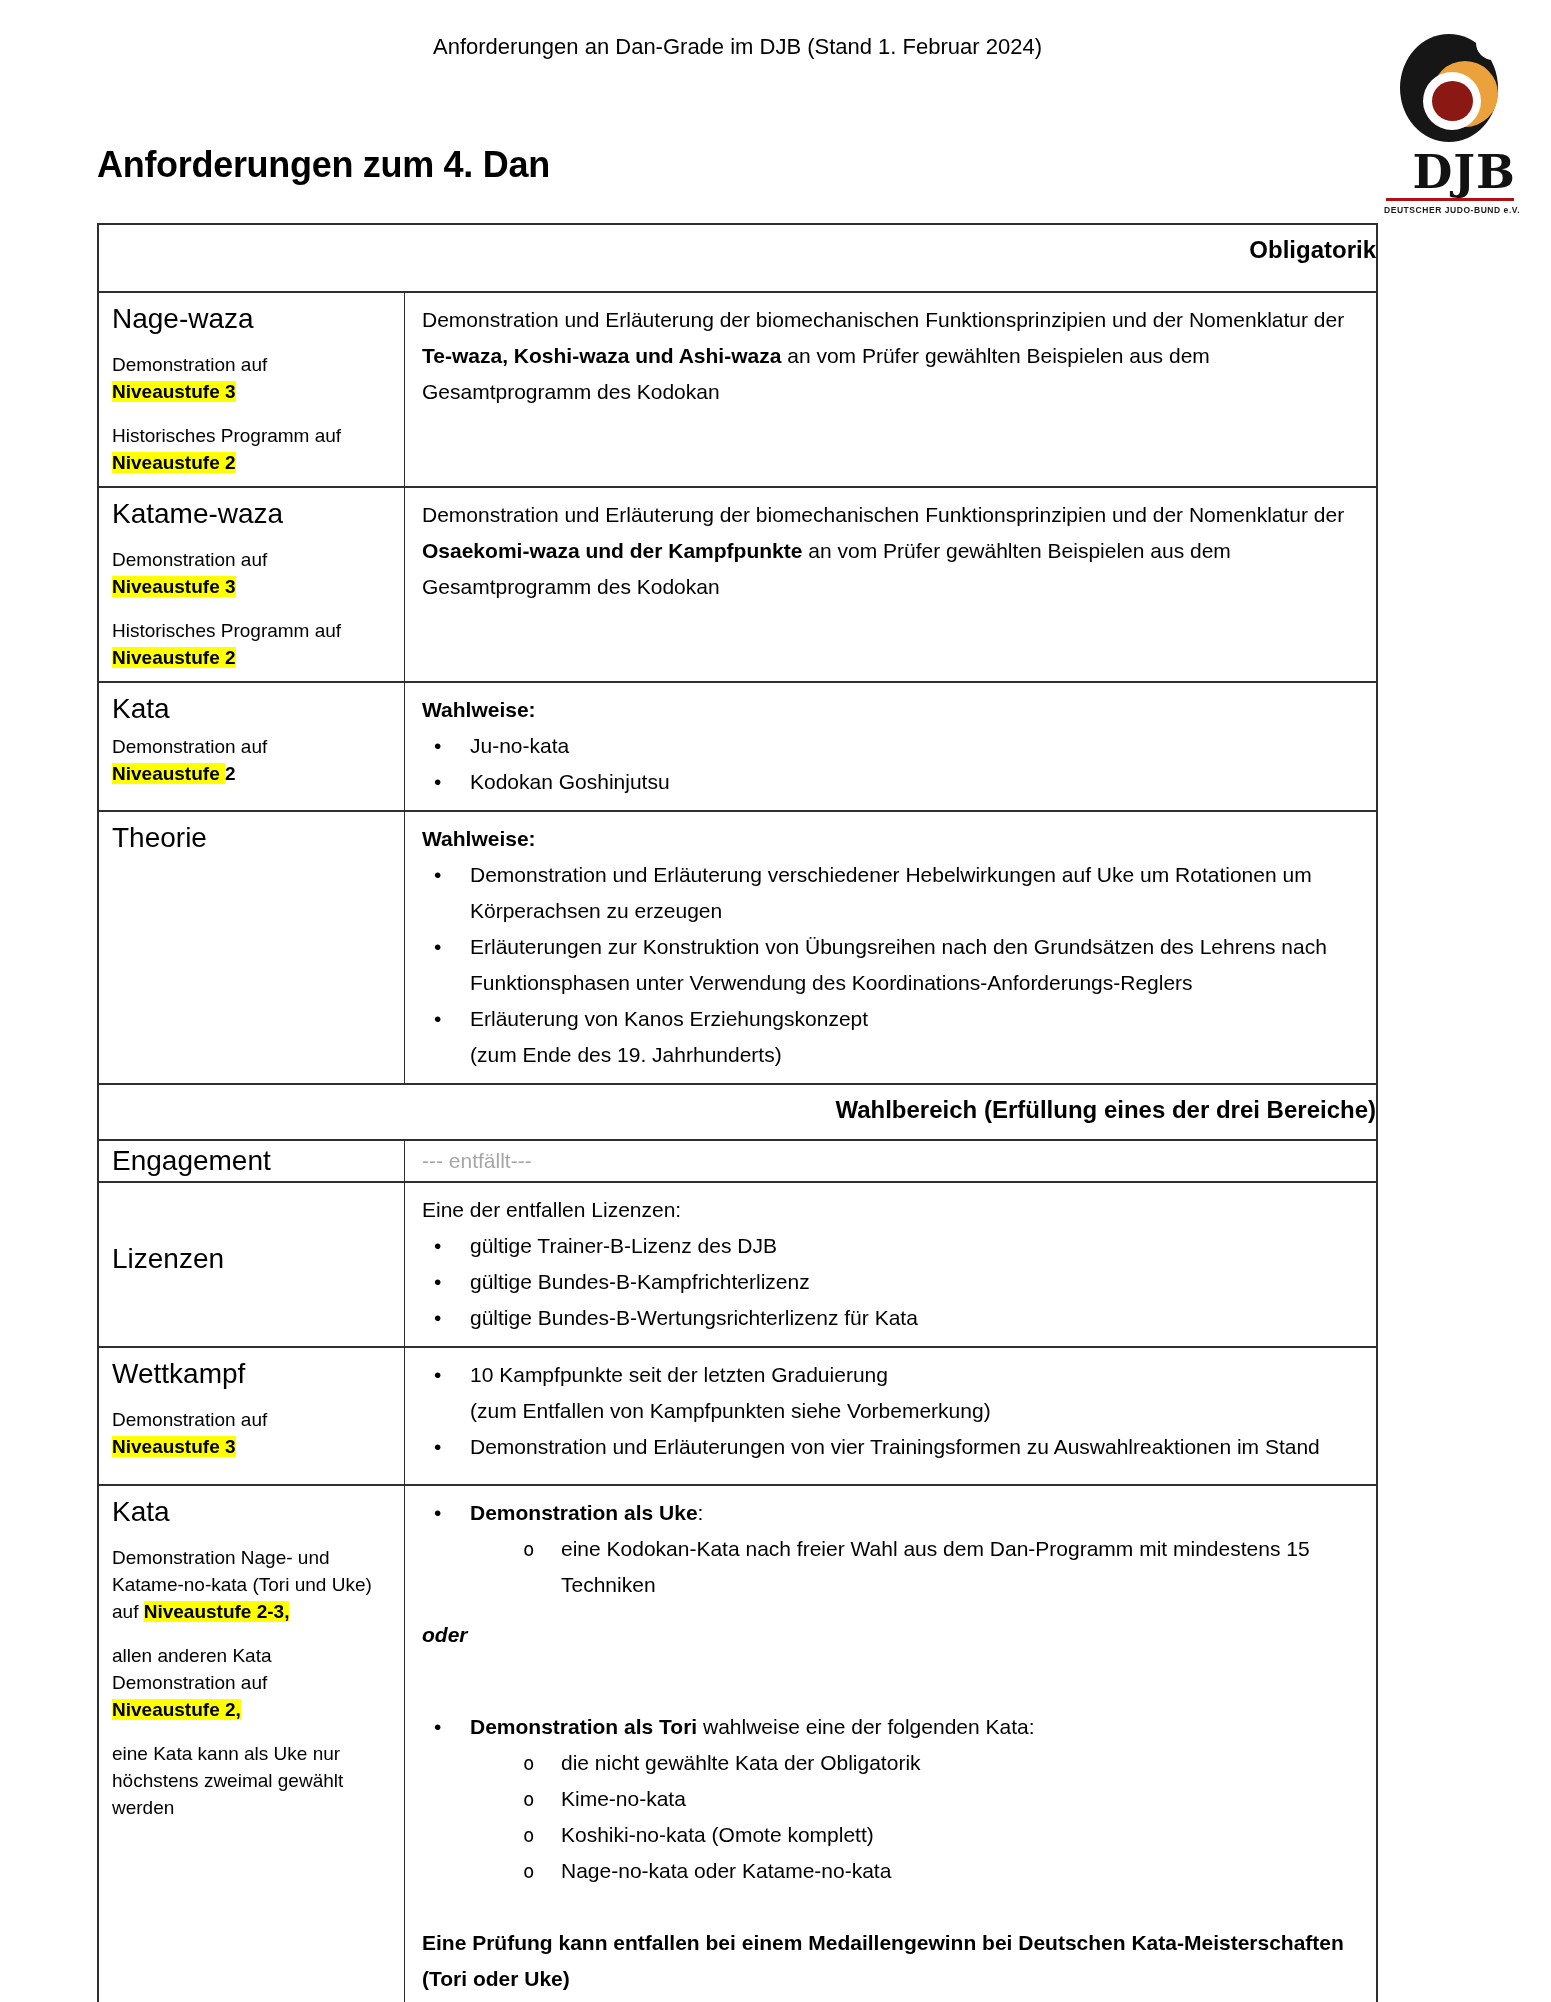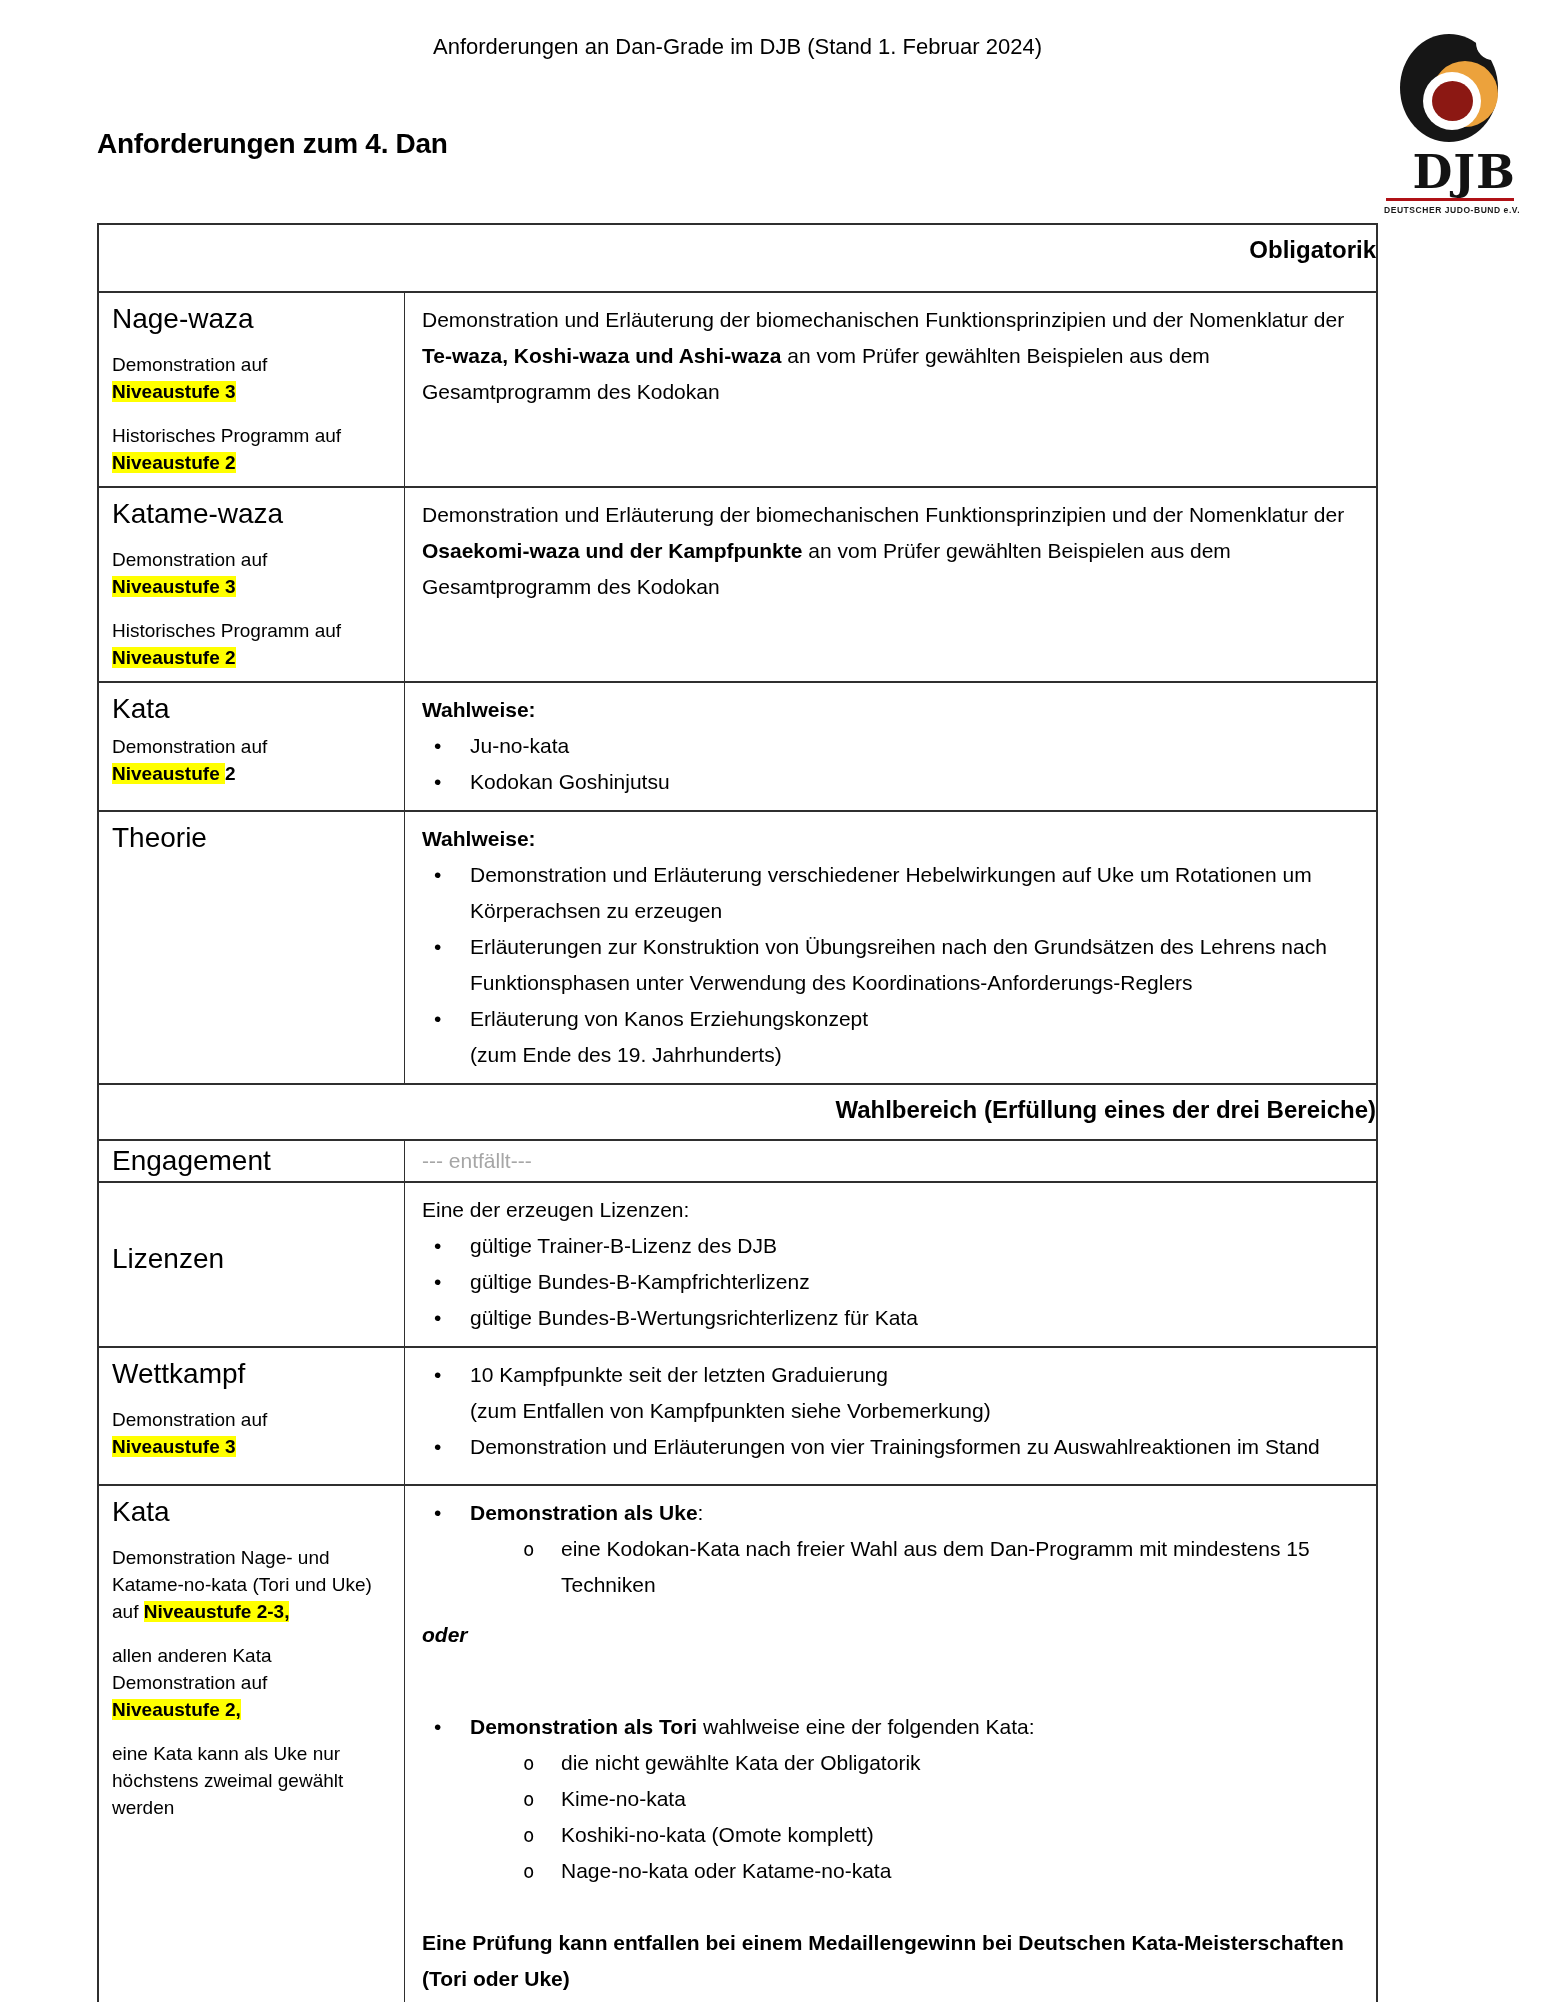--- a/index.html
+++ b/index.html
@@ -16,22 +16,22 @@
   body{
     width:1551px;height:2002px;position:relative;overflow:hidden;
     font-family:"Liberation Sans",sans-serif;color:var(--text);
   }
   
   .doc-header{
     position:absolute;left:97px;top:33px;width:1281px;
     text-align:center;font-size:22px;line-height:27px;
   }
   .page-title{
-    position:absolute;left:97px;top:128px;
-    font-size:28px;font-weight:bold;letter-spacing:-0.3px;
+    position:absolute;left:97px;top:144px;
+    font-size:36px;font-weight:bold;letter-spacing:-0.3px;
   }
   
   .logo{position:absolute;left:1384px;top:30px;width:132px;text-align:right;}
   .logo-mark{position:relative;width:132px;height:118px;}
   .logo-mark div{position:absolute;border-radius:50%;}
   .lm-black{left:16px;top:4px;width:98px;height:108px;background:#161616;}
   .lm-notch{left:92px;top:-4px;width:34px;height:34px;background:#ffffff;border-radius:50%;}
   .lm-orange{left:48px;top:31px;width:66px;height:66px;background:var(--logo-orange);}
   .lm-white{left:39px;top:42px;width:58px;height:58px;background:#ffffff;}
   .lm-red{left:48px;top:51px;width:41px;height:40px;background:var(--logo-red);}
@@ -194,21 +194,21 @@
       </div>
       <div class="cell-content">
         <div class="cp muted"><span>--- entfällt---</span></div>
       </div>
     </div>
     <div class="trow" data-row="lizenzen">
       <div class="cell-label">
         <div class="label-title">Lizenzen</div>
       </div>
       <div class="cell-content">
-        <div class="cp p"><span>Eine der erzeugen Lizenzen:</span></div>
+        <div class="cp p"><span>Eine der entfallen Lizenzen:</span></div>
         <div class="li bullet">
           <div class="marker">•</div>
           <div class="li-text"><span>gültige Trainer-B-Lizenz des DJB</span></div>
         </div>
         <div class="li bullet">
           <div class="marker">•</div>
           <div class="li-text"><span>gültige Bundes-B-Kampfrichterlizenz</span></div>
         </div>
         <div class="li bullet">
           <div class="marker">•</div>

